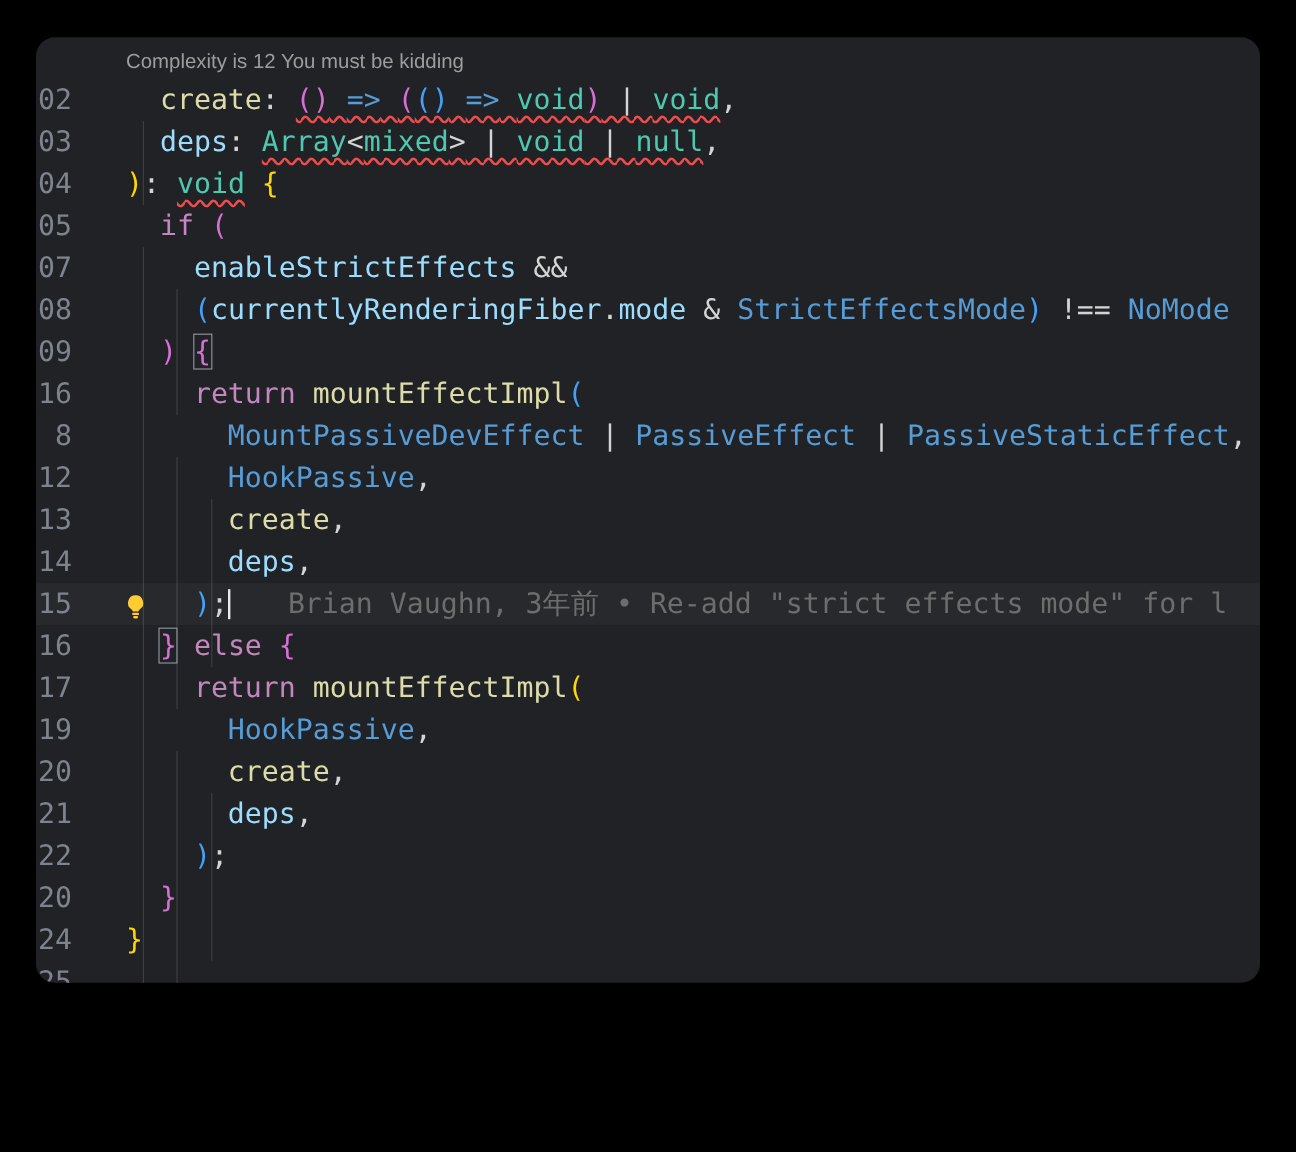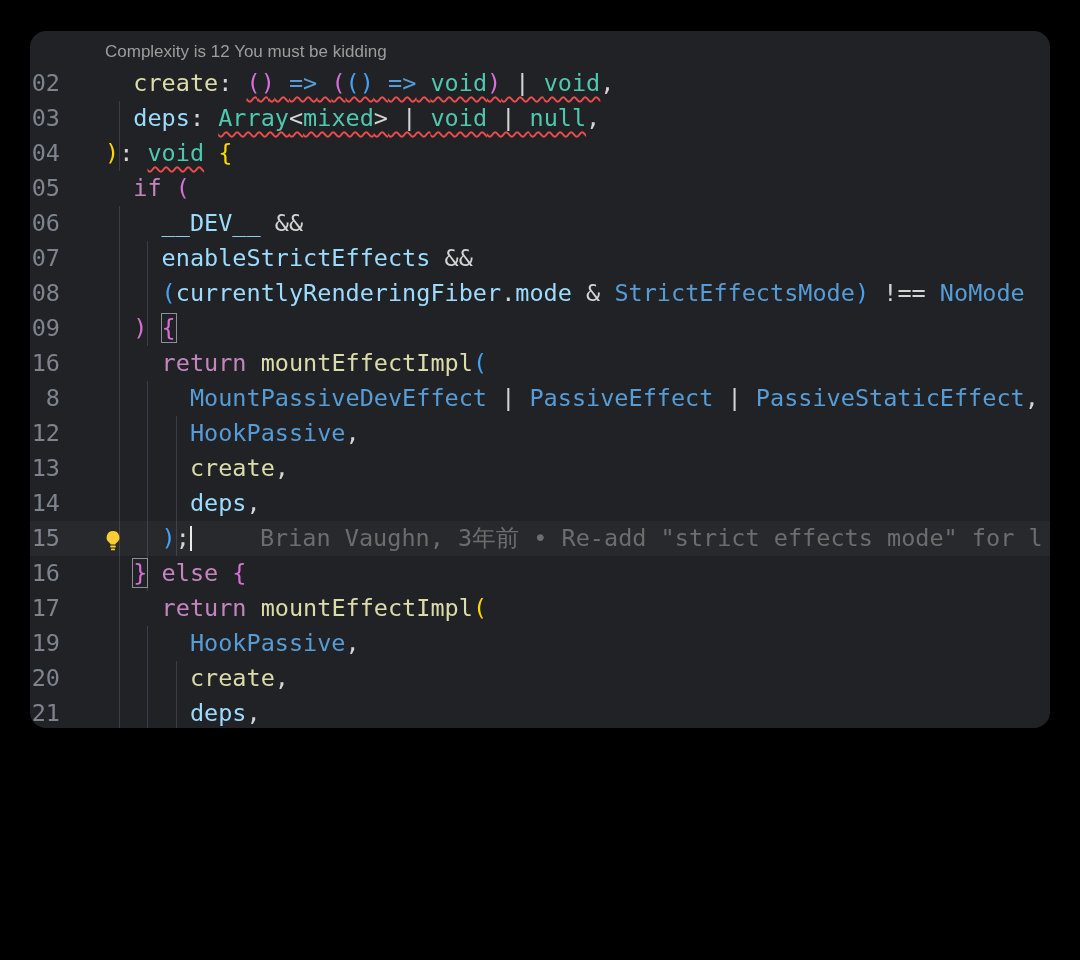--- a/index.html
+++ b/index.html
@@ -1,17 +1,17 @@
 <!DOCTYPE html>
 <html style="--kw: #569cd6; --ctl: #c586c0; --fn: #dcdcaa; --var: #9cdcfe; --const: #569cd6; --typ: #4ec9b0; --pun: #d4d4d4; --b1: #ffd700; --b2: #d670d6; --b3: #45a1f5; --squiggle: #f14c4c; --wordhl: #603a20; --redsq: #e8483c; --gutter: #7e848e; --blame: #6d6d6d; --codelens: #9d9d9d; --editor_bg: #212226; --frame_bg: #000000; --lightbulb: #ffcc33;"><head>
 <meta charset="utf-8">
 <style>
   html,body{margin:0;padding:0;background:#000;width:1080px;height:960px;overflow:hidden;}
   #editor-window{
-    position:absolute;left:30px;top:31px;width:1020px;height:697px;
+    position:absolute;left:30px;top:31px;width:1020px;height:788px;
     background:#212226;border-radius:16px;overflow:hidden;
     font-family:"DejaVu Sans Mono","Liberation Mono",monospace;
     font-size:23.5px;color:#d4d4d4;
   }
   #codelens{
     position:absolute;top:8px;left:75px;height:26px;line-height:26px;
     font-family:"Liberation Sans",sans-serif;font-size:17px;color:#9d9d9d;
     white-space:nowrap;cursor:pointer;
   }
   #rows{position:absolute;top:35px;left:0;right:0;}
@@ -35,21 +35,21 @@
     text-decoration-skip-ink:none;
   }
   .hl{background:var(--wordhl,#603a20);border-radius:3px;box-shadow:3px 0 0 var(--wordhl,#603a20);}
   .bx{outline:1px solid #8a9098;outline-offset:0px;}
   .sq{
     display:inline-block;width:22px;height:22px;margin-left:8px;
     background:var(--redsq,#e8483c);border:2px solid #efa296;border-radius:4px;
     vertical-align:-3px;
   }
   .cursor{display:inline-block;width:2px;height:25px;background:#e9e9e9;vertical-align:-5px;margin-left:0px;}
-  .blame{color:var(--blame,#6d6d6d);margin-left:68px;}
+  .blame{color:var(--blame,#6d6d6d);margin-left:48px;}
   .bulb{position:absolute;left:72px;top:6px;width:22px;height:22px;cursor:pointer;}
   .guide{position:absolute;width:1px;background:#3a3e44;}
 </style>
 </head>
 <body style="background: rgb(0, 0, 0);">
 
 <div id="editor-window" style="background: rgb(33, 34, 38);">
   <div id="codelens">Complexity is 12 You must be kidding</div>
 
   <div class="guide" style="left:89px;top:70px;height:70px;"></div>
@@ -69,24 +69,20 @@
         <span class="ln">03</span>
         <span class="codeTx"><span>  </span><span class="var">deps</span><span class="pun">:</span><span> </span><span class="wavy"><span class="typ">Array</span><span class="pun">&lt;</span><span class="typ">mixed</span><span class="pun">&gt;</span><span class="pun"> | </span><span class="typ">void</span><span class="pun"> | </span><span class="typ">null</span></span><span class="pun">,</span></span>
       </div>
       <div class="row">
         <span class="ln">04</span>
         <span class="codeTx"><span class="b1">)</span><span class="pun">:</span><span> </span><span class="wavy"><span class="typ">void</span></span><span> </span><span class="b1">{</span></span>
       </div>
       <div class="row">
         <span class="ln">05</span>
         <span class="codeTx"><span>  </span><span class="ctl">if</span><span> </span><span class="b2">(</span></span>
-      </div>
-      <div class="row">
-        <span class="ln">06</span>
-        <span class="codeTx"><span>    </span><span class="var">__DEV__</span><span> </span><span class="pun">&amp;&amp;</span></span>
       </div>
       <div class="row">
         <span class="ln">07</span>
         <span class="codeTx"><span>    </span><span class="var">enableStrictEffects</span><span> </span><span class="pun">&amp;&amp;</span></span>
       </div>
       <div class="row">
         <span class="ln">08</span>
         <span class="codeTx"><span>    </span><span class="b3">(</span><span class="var">currentlyRenderingFiber</span><span class="pun">.</span><span class="var">mode</span><span> </span><span class="pun">&amp;</span><span> </span><span class="const">StrictEffectsMode</span><span class="b3">)</span><span> </span><span class="pun">!==</span><span> </span><span class="const">NoMode</span></span>
       </div>
       <div class="row">

